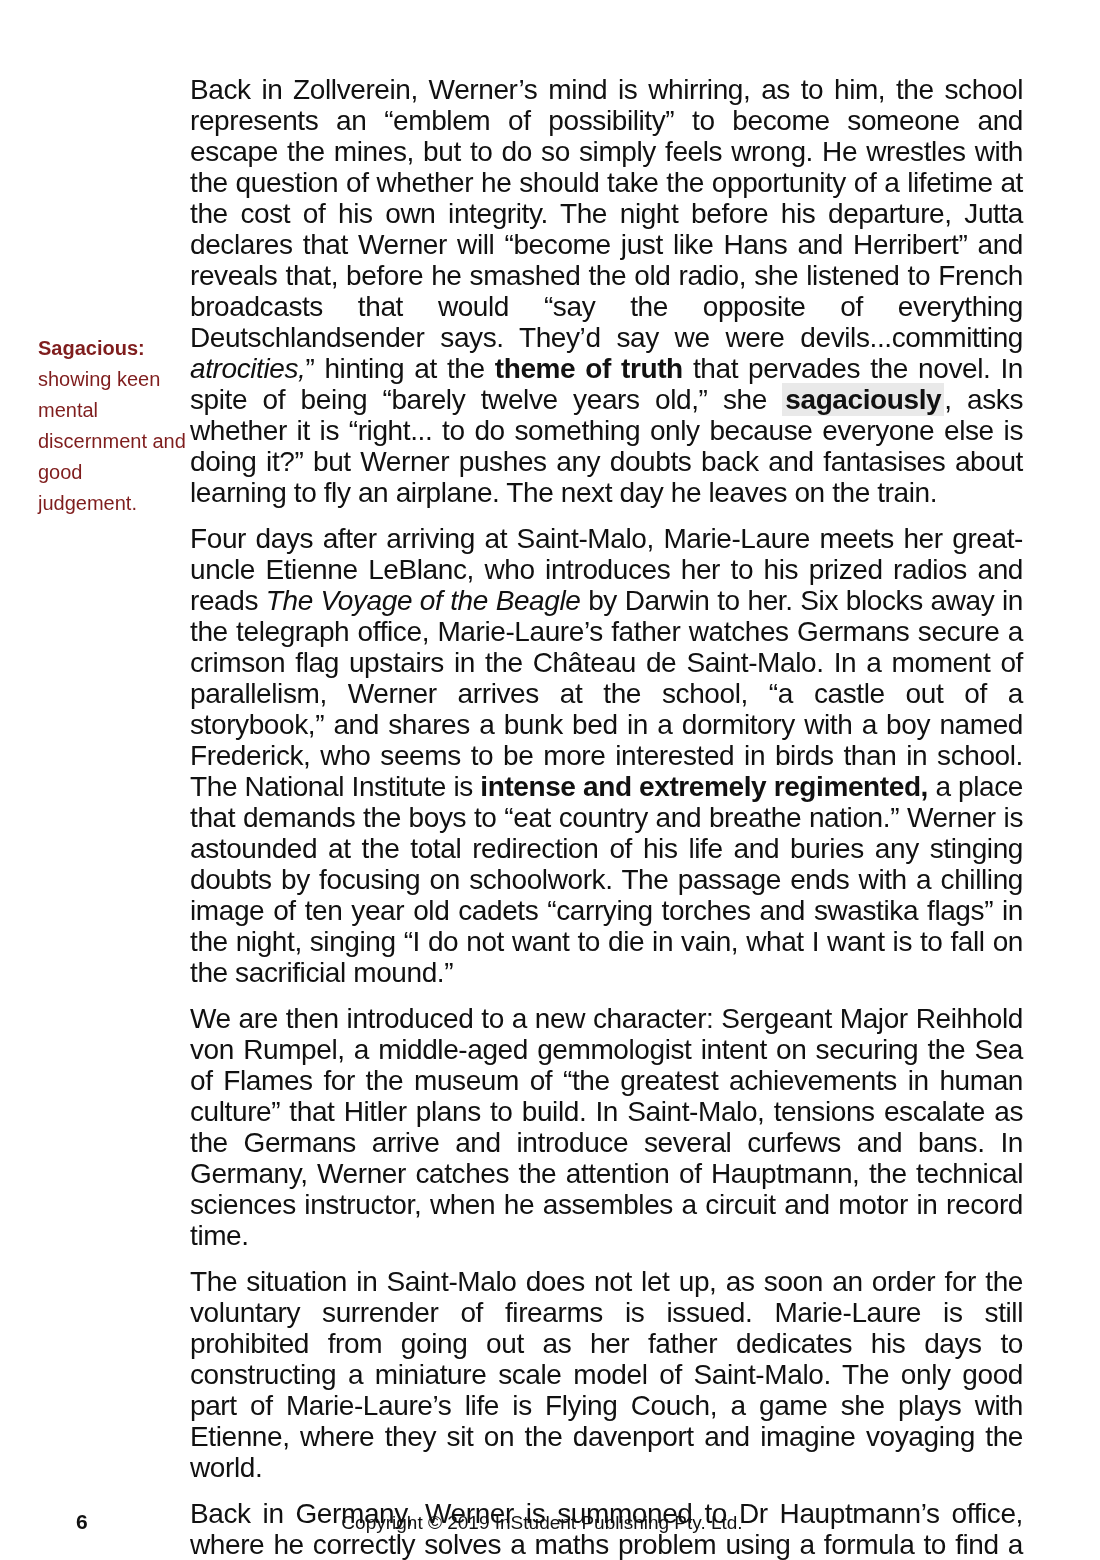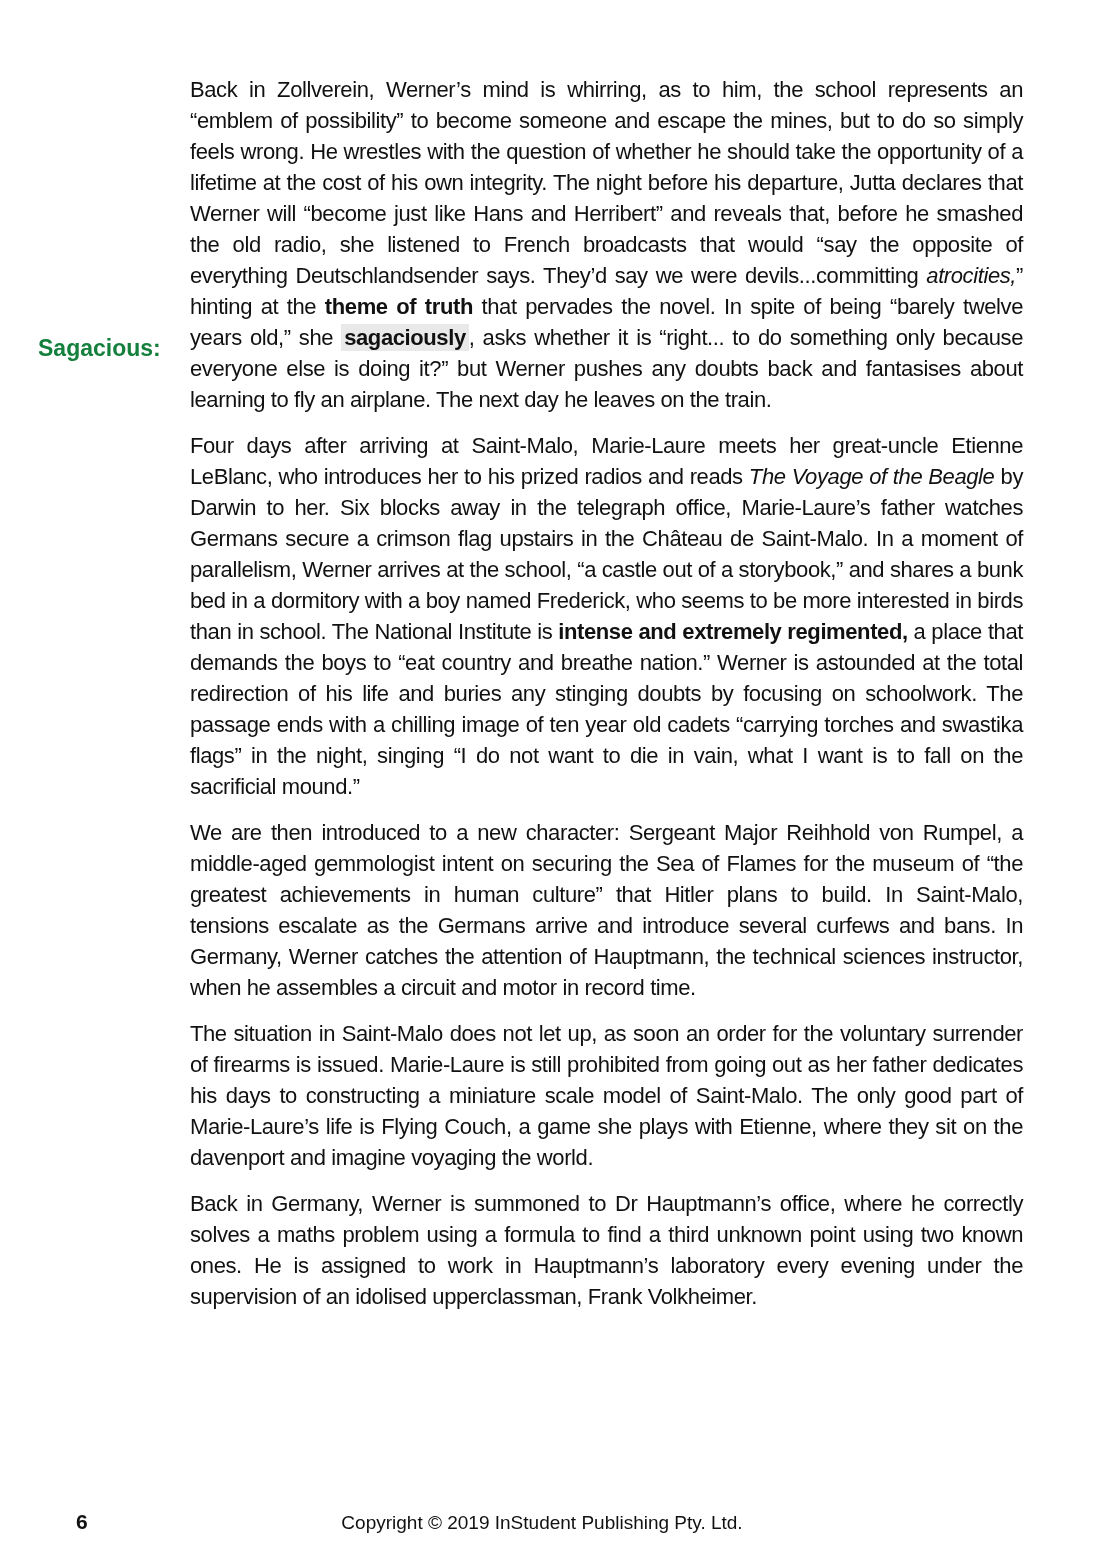--- a/index.html
+++ b/index.html
@@ -14,36 +14,36 @@
     background: #ffffff;
     color: #111111;
     font-family: "Liberation Sans", sans-serif;
     overflow: hidden;
   }
   .margin-note {
     position: absolute;
     left: 38px;
     top: 333px;
     width: 148px;
-    font-size: 23px;
+    font-size: 20px;
     line-height: 31px;
-    color: #15803d;
+    color: #7f1d1d;
   }
   .margin-note .term {
     font-weight: bold;
   }
   .body-column {
     position: absolute;
     left: 190px;
     top: 74px;
     width: 833px;
   }
   .body-column p {
     margin: 0 0 15px 0;
-    font-size: 22px;
+    font-size: 28px;
     line-height: 31px;
     letter-spacing: -0.4px;
     text-align: justify;
   }
   .seg-italic {
     font-style: italic;
   }
   .seg-bold {
     font-weight: bold;
   }
@@ -68,20 +68,21 @@
     font-size: 19px;
   }
 </style>
 </head>
 <body>
 
 <div class="page">
 
   <aside class="margin-note">
     <div class="term">Sagacious:</div>
+    <div class="definition">showing keen mental discernment and good judgement.</div>
   </aside>
 
   <main class="body-column">
     <p><span>Back in Zollverein, Werner’s mind is whirring, as to him, the school represents an “emblem of possibility” to become someone and escape the mines, but to do so simply feels wrong. He wrestles with the question of whether he should take the opportunity of a lifetime at the cost of his own integrity. The night before his departure, Jutta declares that Werner will “become just like Hans and Herribert” and reveals that, before he smashed the old radio, she listened to French broadcasts that would “say the opposite of everything Deutschlandsender says. They’d say we were devils...committing </span><span class="seg-italic">atrocities,</span><span>” hinting at the </span><span class="seg-bold">theme of truth</span><span> that pervades the novel. In spite of being “barely twelve years old,” she </span><span class="seg-bold-highlight" style="background: rgb(233, 233, 233);">sagaciously</span><span>, asks whether it is “right... to do something only because everyone else is doing it?” but Werner pushes any doubts back and fantasises about learning to fly an airplane. The next day he leaves on the train.</span></p>
     <p><span>Four days after arriving at Saint-Malo, Marie-Laure meets her great-uncle Etienne LeBlanc, who introduces her to his prized radios and reads </span><span class="seg-italic">The Voyage of the Beagle</span><span> by Darwin to her. Six blocks away in the telegraph office, Marie-Laure’s father watches Germans secure a crimson flag upstairs in the Château de Saint-Malo. In a moment of parallelism, Werner arrives at the school, “a castle out of a storybook,” and shares a bunk bed in a dormitory with a boy named Frederick, who seems to be more interested in birds than in school. The National Institute is </span><span class="seg-bold">intense and extremely regimented,</span><span> a place that demands the boys to “eat country and breathe nation.” Werner is astounded at the total redirection of his life and buries any stinging doubts by focusing on schoolwork. The passage ends with a chilling image of ten year old cadets “carrying torches and swastika flags” in the night, singing “I do not want to die in vain, what I want is to fall on the sacrificial mound.”</span></p>
     <p><span>We are then introduced to a new character: Sergeant Major Reihhold von Rumpel, a middle-aged gemmologist intent on securing the Sea of Flames for the museum of “the greatest achievements in human culture” that Hitler plans to build. In Saint-Malo, tensions escalate as the Germans arrive and introduce several curfews and bans. In Germany, Werner catches the attention of Hauptmann, the technical sciences instructor, when he assembles a circuit and motor in record time.</span></p>
     <p><span>The situation in Saint-Malo does not let up, as soon an order for the voluntary surrender of firearms is issued. Marie-Laure is still prohibited from going out as her father dedicates his days to constructing a miniature scale model of Saint-Malo. The only good part of Marie-Laure’s life is Flying Couch, a game she plays with Etienne, where they sit on the davenport and imagine voyaging the world.</span></p>
     <p><span>Back in Germany, Werner is summoned to Dr Hauptmann’s office, where he correctly solves a maths problem using a formula to find a third unknown point using two known ones. He is assigned to work in Hauptmann’s laboratory every evening under the supervision of an idolised upperclassman, Frank Volkheimer.</span></p>
   </main>
 

